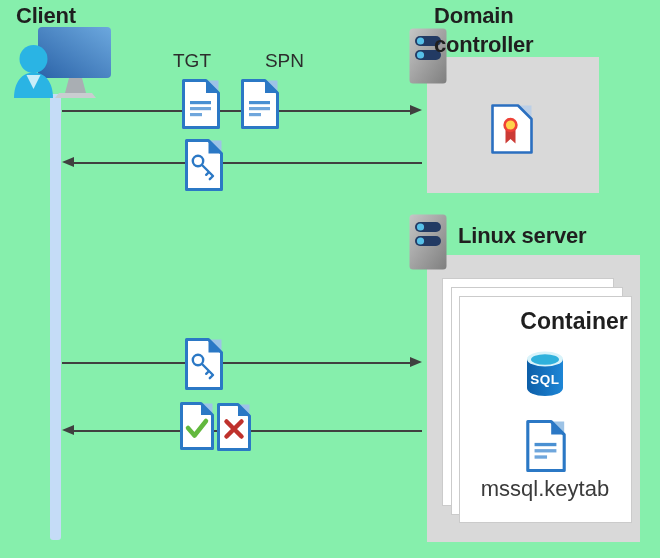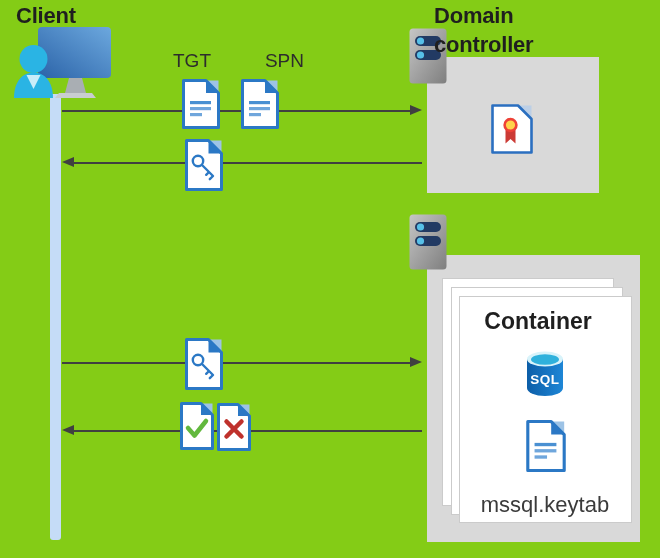--- a/index.html
+++ b/index.html
@@ -1,17 +1,17 @@
 <!DOCTYPE html>
 <html style="--doc-blue: #2b78c5; --fold-light: #9dc3e6; --doc-line-blue: #4a90d2; --doc-line-blue-light: #6fa6dc; --check-green: #62b83e; --cross-red: #bf312c; --lifeline-blue: #c5dcf7; --box-gray: #d9d9d9; --arrow-gray: #404040; --label-dark: #1f1f1f; --caption-gray: #474747; --person-cyan: #2ab4e4; --cert-red: #ee4136; --cert-yellow: #ffd24a;"><head>
 <meta charset="utf-8">
 <style>
   html,body{margin:0;padding:0;background:#fff;}
   .stage{
-    position:relative;width:660px;height:558px;background:#84cc16;overflow:hidden;
+    position:relative;width:660px;height:558px;background:#86efac;overflow:hidden;
     font-family:"Liberation Sans","DejaVu Sans",sans-serif;
   }
   .abs{position:absolute;}
   .node-label{
     font-weight:bold;color:var(--label-dark,#1f1f1f);
     font-size:22px;line-height:29px;letter-spacing:-0.2px;
   }
   .small-label{
     font-size:19px;color:#2d2d2d;text-align:right;
   }
@@ -94,42 +94,43 @@
   </svg>
 
   <div class="abs gray-box z1" style="left:427px;top:255px;width:213px;height:287px;"></div>
   <svg class="abs z3" style="left:409px;top:214px;" width="38" height="56" viewBox="0 0 38 56">
     <rect x="0.5" y="0.5" width="37" height="55" rx="3.5" fill="url(#gradServer)"></rect>
     <rect x="6" y="8" width="26" height="10" rx="5" fill="#223a63"></rect>
     <circle cx="11.5" cy="13" r="3.6" fill="#57c0e8"></circle>
     <rect x="6" y="22" width="26" height="10" rx="5" fill="#223a63"></rect>
     <circle cx="11.5" cy="27" r="3.6" fill="#57c0e8"></circle>
   </svg>
+  <div class="abs node-label z6" style="left:458px;top:221px;width:170px;">Linux server</div>
 
   <div class="abs card z2" style="left:442px;top:278px;width:172px;height:228px;"></div>
   <div class="abs card z2" style="left:451px;top:287px;width:172px;height:228px;"></div>
   <div class="abs card z2" style="left:459px;top:296px;width:173px;height:227px;"></div>
-  <div class="abs z6" style="left:459px;top:308px;width:158px;text-align:center;font-weight:bold;font-size:23px;color:var(--label-dark,#1f1f1f);">Container</div>
+  <div class="abs z6" style="left:459px;top:308px;width:158px;text-align:center;font-weight:bold;font-size:23px;color:var(--label-dark,#1f1f1f);padding-left:36px;">Container</div>
 
   <svg class="abs z5" style="left:526px;top:350px;" width="38" height="48" viewBox="0 0 38 48">
     <path d="M1,9 V38 a18,8 0 0 0 36,0 V9 Z" fill="url(#gradSql)"></path>
     <ellipse cx="19" cy="9" rx="18" ry="7.5" fill="#d8f3fa"></ellipse>
     <ellipse cx="19" cy="9.5" rx="14" ry="5.2" fill="#2fb1dc"></ellipse>
     <text x="19" y="34" class="sql-text" font-size="13.5" fill="#ffffff" text-anchor="middle" letter-spacing="0.5">SQL</text>
   </svg>
 
   <svg class="abs z5" style="left:526px;top:420px;" width="40" height="52" viewBox="0 0 38 50">
     <polygon points="24,1.5 36.5,1.5 36.5,14" style="fill:var(--fold-light,#9dc3e6)"></polygon>
     <path d="M1.5,1.5 H24 L36.5,14 V48.5 H1.5 Z" fill="#ffffff" style="stroke:var(--doc-blue,#2b78c5)" stroke-width="3" stroke-linejoin="round"></path>
     <polygon points="24,1.5 36.5,14 24,14" style="fill:var(--doc-blue,#2b78c5)"></polygon>
     <rect x="8" y="22" width="21" height="3.2" style="fill:var(--doc-line-blue,#4a90d2)"></rect>
     <rect x="8" y="28" width="21" height="3.2" style="fill:var(--doc-line-blue-light,#6fa6dc)"></rect>
     <rect x="8" y="34" width="12" height="3.2" style="fill:var(--doc-line-blue-light,#6fa6dc)"></rect>
   </svg>
-  <div class="abs caption z6" style="left:445px;top:476px;width:200px;font-size:22px;color:#3b3b3b;margin-top:16px;">mssql.keytab</div>
+  <div class="abs caption z6" style="left:445px;top:476px;width:200px;font-size:22px;color:#3b3b3b;">mssql.keytab</div>
 
   <div class="abs arrow-line z4" style="left:62px;top:110px;width:348px;"></div>
   <div class="abs arrow-head-right z4" style="left:410px;top:105px;"></div>
   <div class="abs small-label z6" style="left:171px;top:50px;width:40px;">TGT</div>
   <div class="abs small-label z6" style="left:232px;top:50px;width:40px;margin-left:32px;">SPN</div>
   <svg class="abs z5" style="left:182px;top:79px;" width="38" height="50" viewBox="0 0 38 50">
     <polygon points="24,1.5 36.5,1.5 36.5,14" style="fill:var(--fold-light,#9dc3e6)"></polygon>
     <path d="M1.5,1.5 H24 L36.5,14 V48.5 H1.5 Z" fill="#ffffff" style="stroke:var(--doc-blue,#2b78c5)" stroke-width="3" stroke-linejoin="round"></path>
     <polygon points="24,1.5 36.5,14 24,14" style="fill:var(--doc-blue,#2b78c5)"></polygon>
     <rect x="8" y="22" width="21" height="3.2" style="fill:var(--doc-line-blue,#4a90d2)"></rect>

